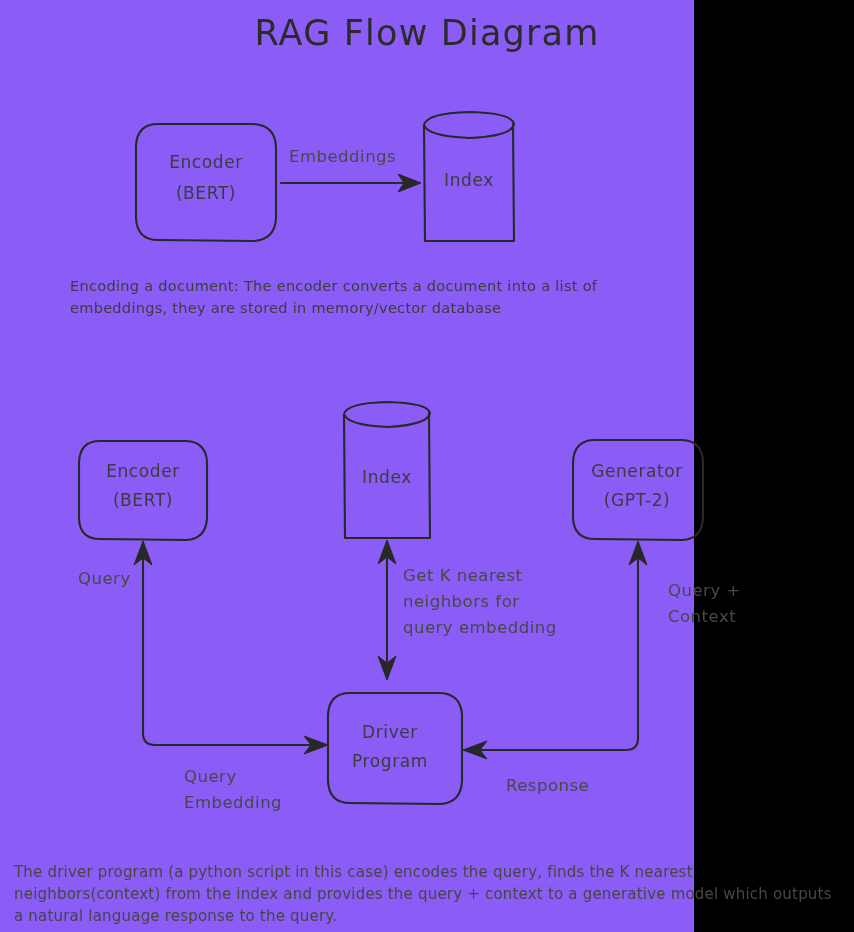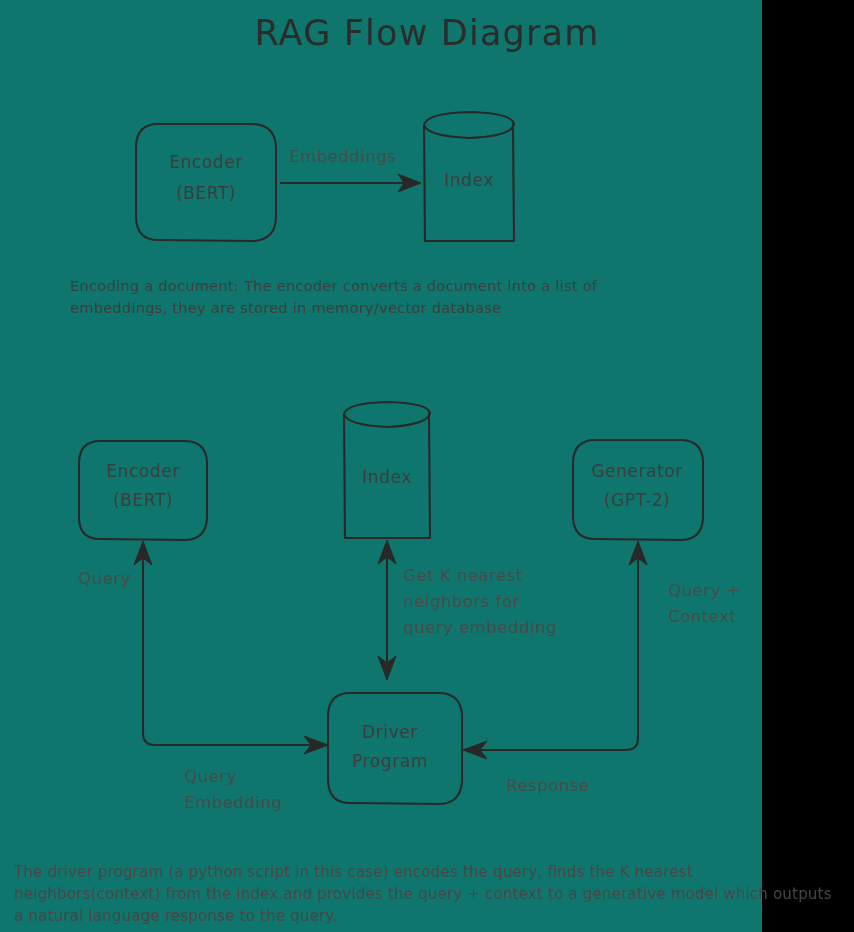--- a/index.html
+++ b/index.html
@@ -8,23 +8,23 @@
     background: #000000;
   }
   body {
     width: 854px;
     height: 932px;
     overflow: hidden;
     font-family: "DejaVu Sans", sans-serif;
   }
   #canvas {
     position: relative;
-    width: 762px;
+    width: 694px;
     height: 932px;
-    background: #0f766e;
+    background: #8b5cf6;
   }
   svg#diagram {
     position: absolute;
     left: 0;
     top: 0;
     width: 854px;
     height: 932px;
   }
   .stroke {
     fill: none;

